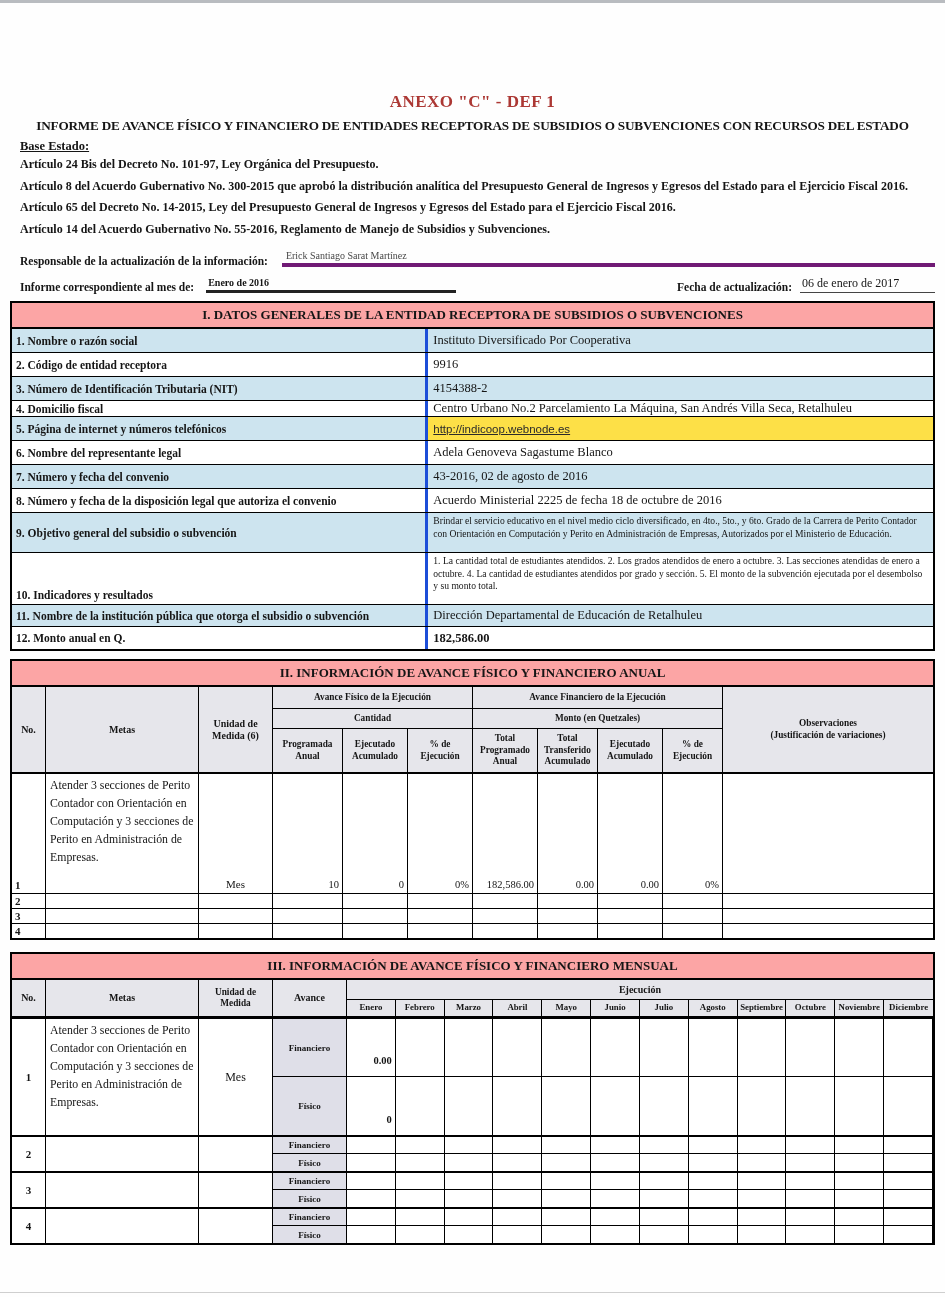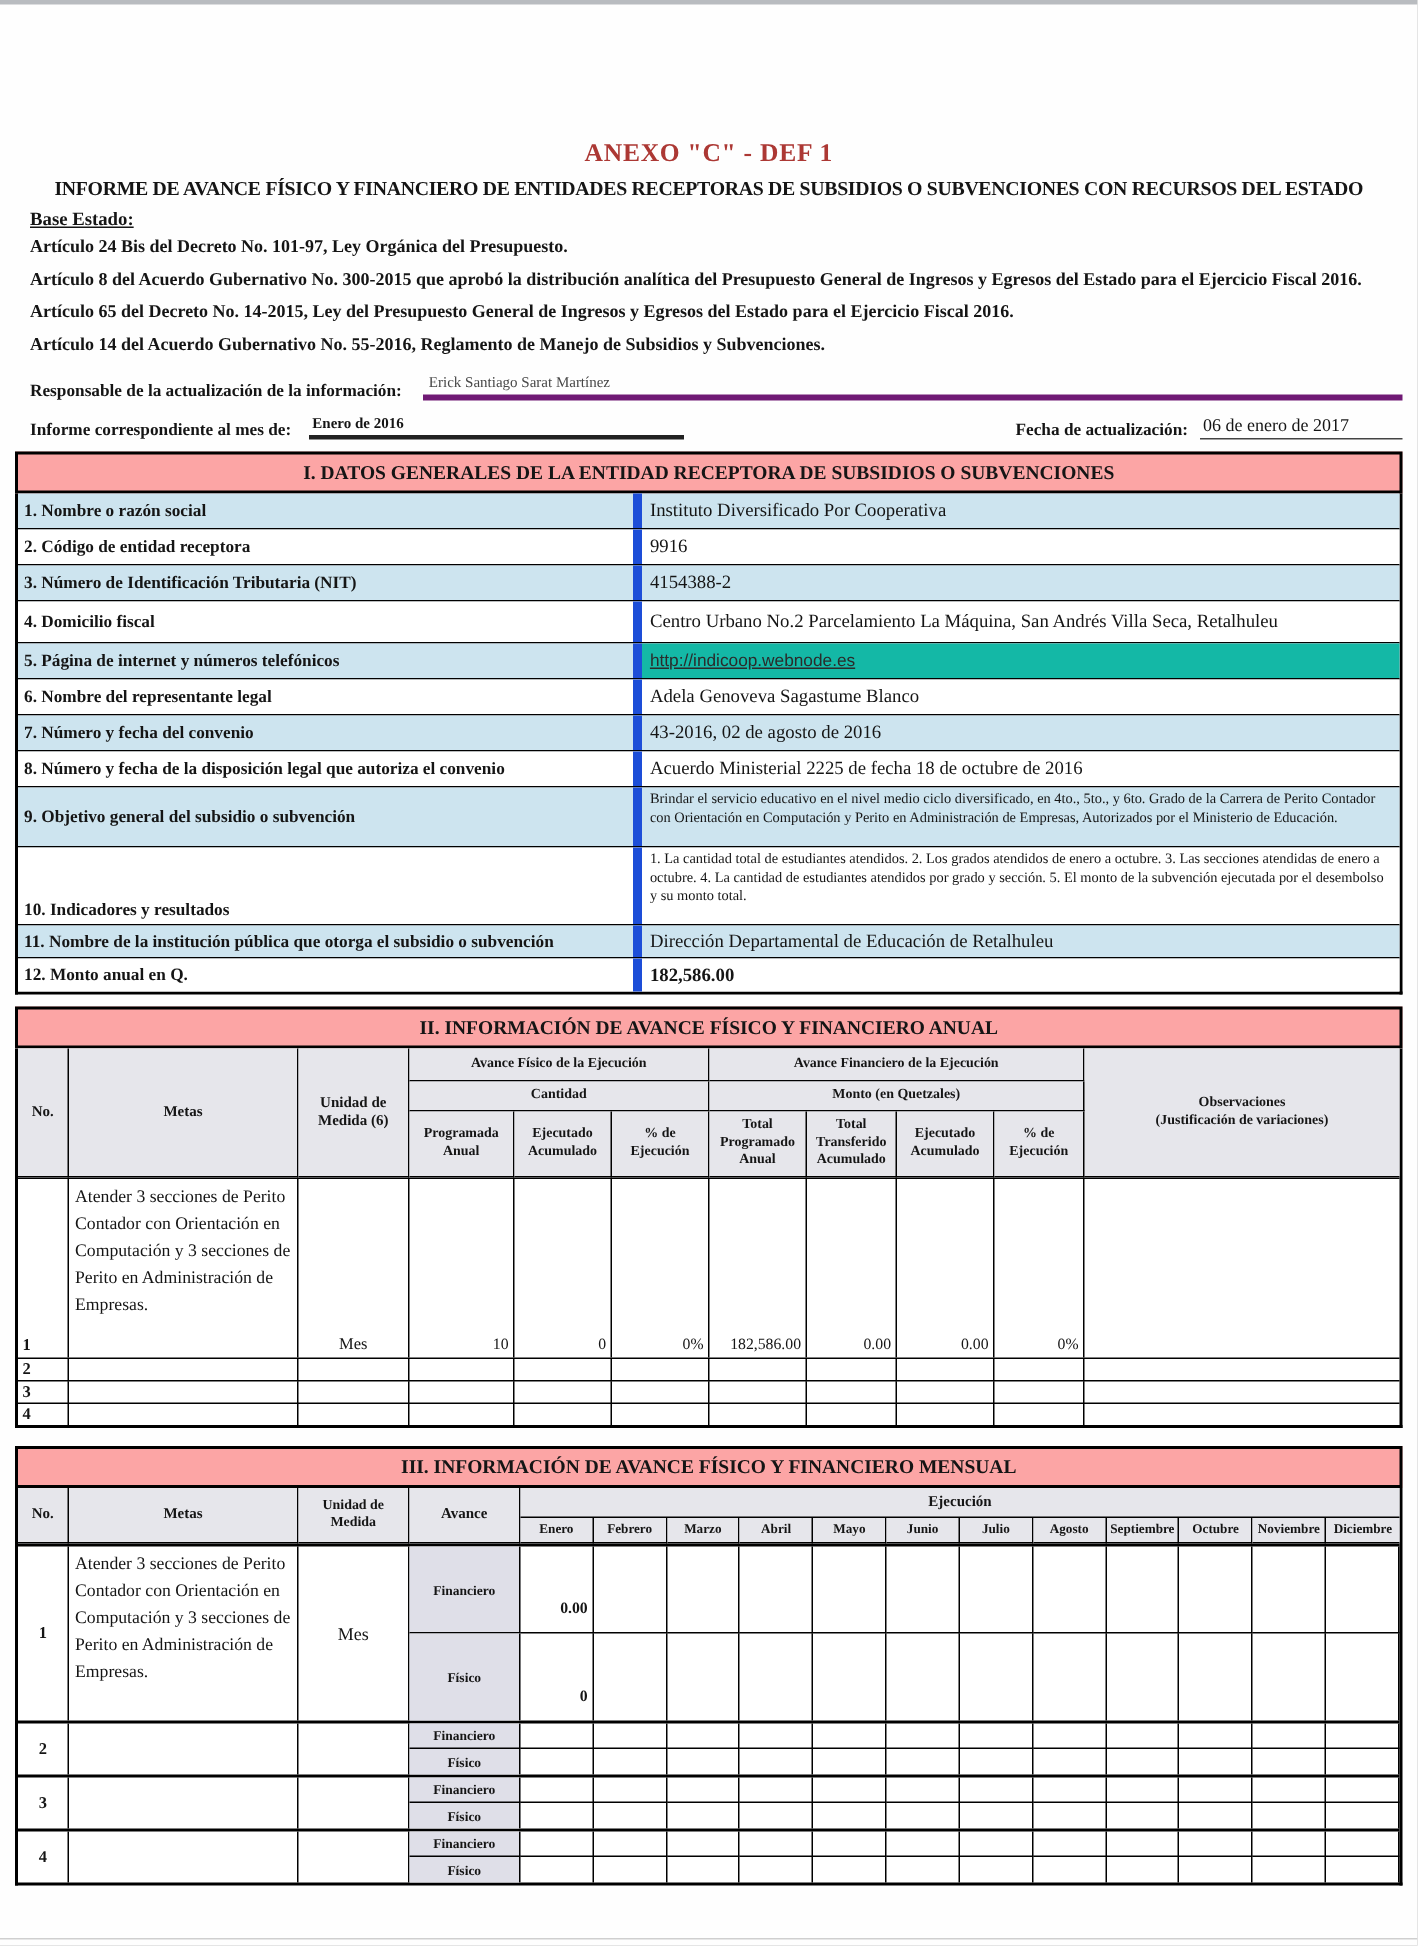--- a/index.html
+++ b/index.html
@@ -26,23 +26,23 @@
   .fecha-value { width:135px; margin-left:8px; font-size:12px; border-bottom:1.5px solid #444; padding:0 0 1px 2px; white-space:nowrap; }
 
   
   .band { background:#fca5a5; border:2px solid #000; text-align:center; font-weight:bold; font-size:13px; padding:4px 0; }
 
   
   .s1 { border:2px solid #000; border-top:none; }
   .s1-row { display:flex; border-bottom:1px solid #000; background:#fff; }
   .s1-row:last-child { border-bottom:none; }
   .s1-row.tint { background:#cde4ef; }
-  .s1-label { width:45.2%; border-right:6px solid #1d4ed8; font-weight:bold; font-size:11.5px; padding:2px 4px; display:flex; align-items:center; }
+  .s1-label { width:45.2%; border-right:3px solid #1d4ed8; font-weight:bold; font-size:11.5px; padding:2px 4px; display:flex; align-items:center; }
   .s1-value { width:54.8%; font-size:12.5px; padding:2px 5px; display:flex; align-items:center; }
-  .s1-row.r5 .s1-value { background:#14b8a6; font-family:"Liberation Sans","DejaVu Sans",sans-serif; font-size:11.5px; text-decoration:underline; color:#2b2b2b; }
+  .s1-row.r5 .s1-value { background:#fde047; font-family:"Liberation Sans","DejaVu Sans",sans-serif; font-size:11.5px; text-decoration:underline; color:#2b2b2b; }
   .s1-value.small { font-size:9.6px; line-height:12.5px; align-items:flex-start; padding-top:2px; display:block; }
   .s1-label.bottom { align-items:flex-end; padding-bottom:3px; }
   .s1-value.bold { font-weight:bold; }
 
   
   .t2-head, .t2-row { display:grid; grid-template-columns:34px 153px 74px 70px 65px 65px 65px 60px 65px 60px 1fr; }
   .t3-head, .t3-row { display:grid; grid-template-columns:34px 153px 74px 74px repeat(12,1fr); }
 
   .tbl { border:2px solid #000; border-top:none; background:#fff; }
   .hc { background:#e6e6eb; border-right:1px solid #000; border-bottom:1px solid #000; display:flex; flex-direction:column; align-items:center; justify-content:center; text-align:center; font-weight:bold; font-size:9.3px; line-height:11.5px; padding:1px; }
@@ -129,21 +129,21 @@
         <div class="s1-value">Instituto Diversificado Por Cooperativa</div>
       </div>
       <div class="s1-row" style="height:24px">
         <div class="s1-label">2. Código de entidad receptora</div>
         <div class="s1-value">9916</div>
       </div>
       <div class="s1-row tint" style="height:24px">
         <div class="s1-label">3. Número de Identificación Tributaria (NIT)</div>
         <div class="s1-value">4154388-2</div>
       </div>
-      <div class="s1-row" style="height:28px">
+      <div class="s1-row" style="height:16px">
         <div class="s1-label">4. Domicilio fiscal</div>
         <div class="s1-value">Centro Urbano No.2 Parcelamiento La Máquina, San Andrés Villa Seca, Retalhuleu</div>
       </div>
       <div class="s1-row tint r5" style="height:24px">
         <div class="s1-label">5. Página de internet y números telefónicos</div>
         <div class="s1-value">http://indicoop.webnode.es</div>
       </div>
       <div class="s1-row" style="height:24px">
         <div class="s1-label">6. Nombre del representante legal</div>
         <div class="s1-value">Adela Genoveva Sagastume Blanco</div>

